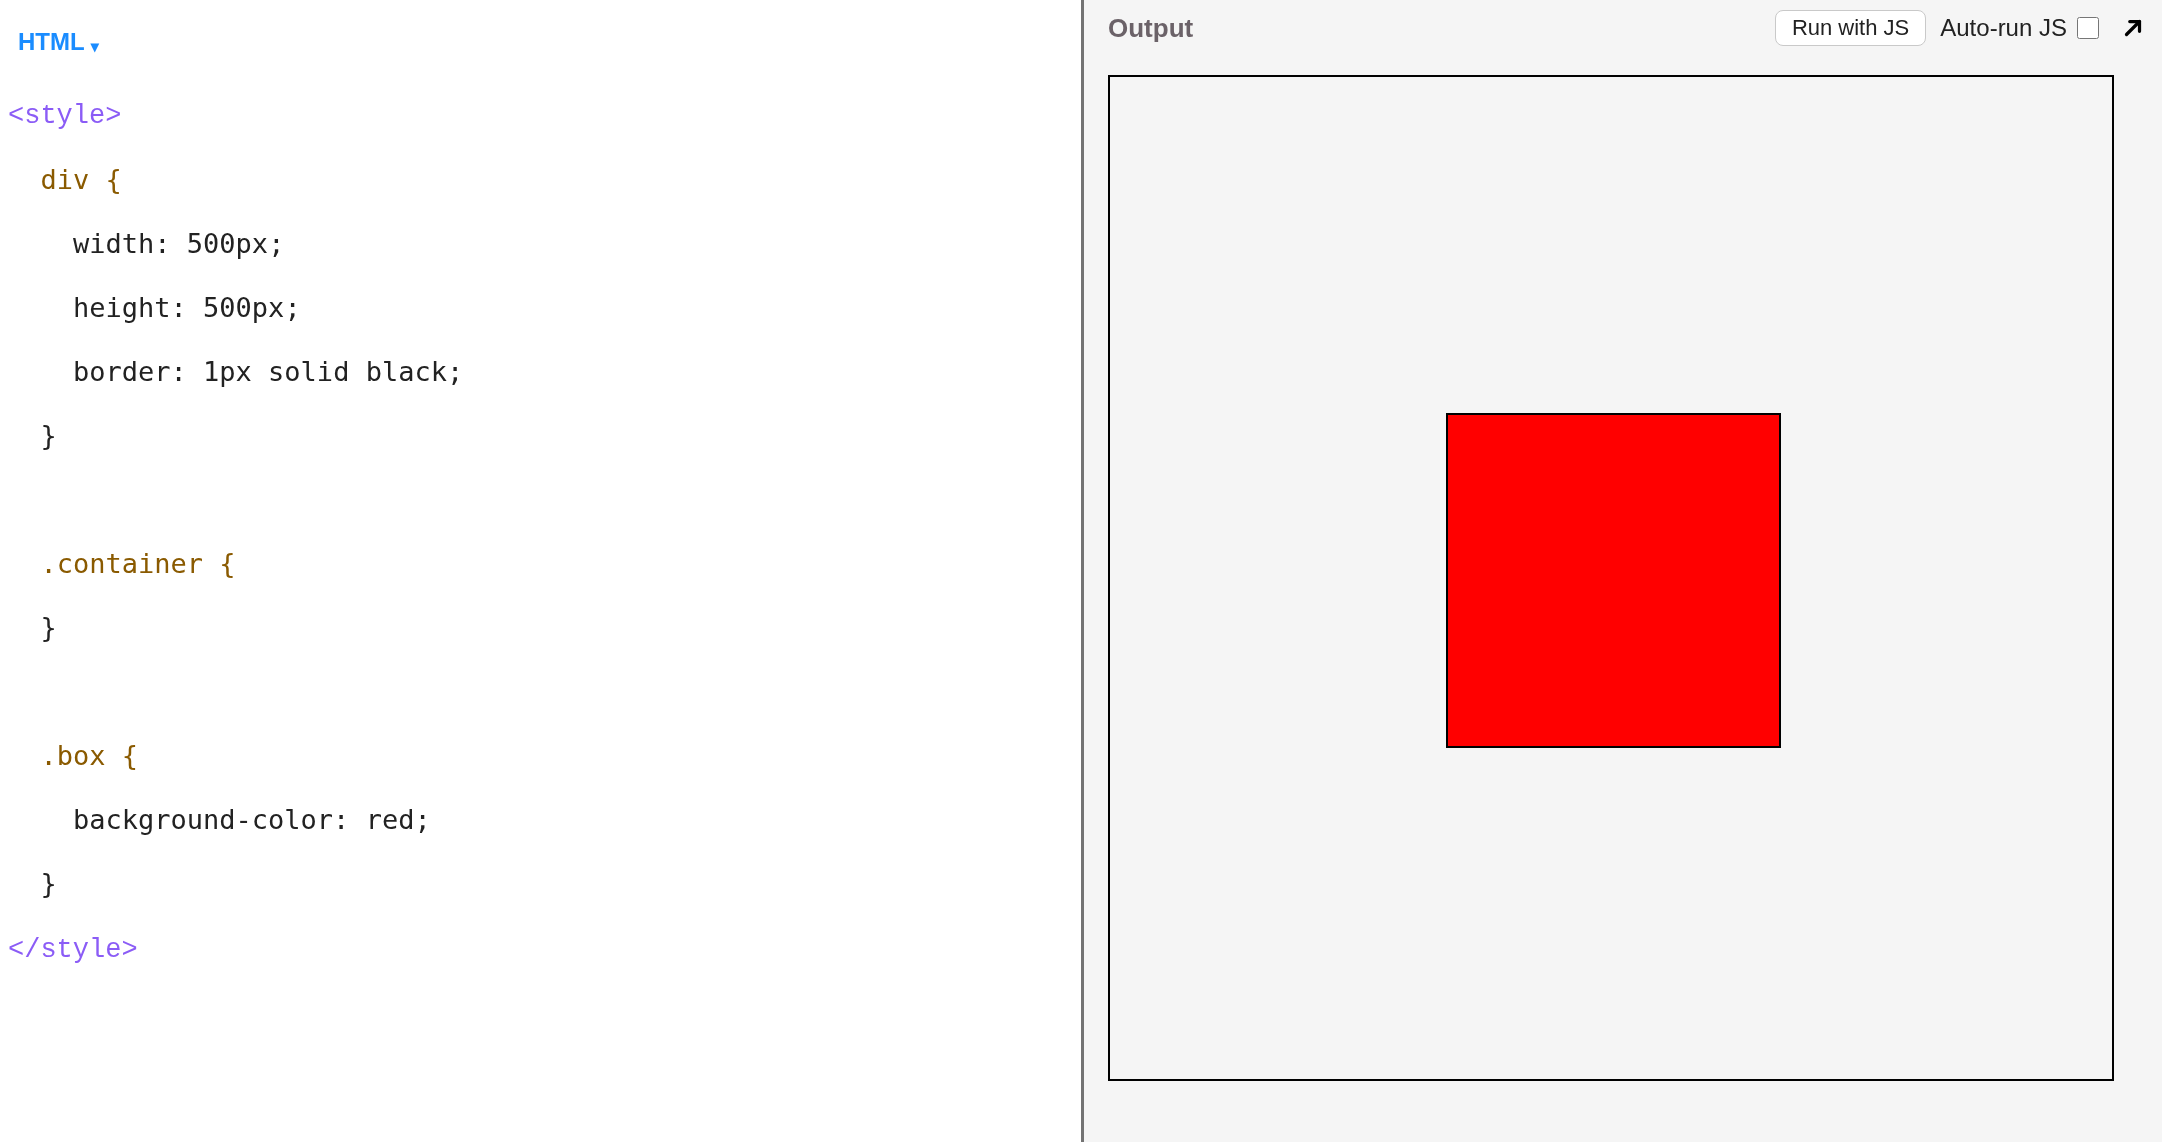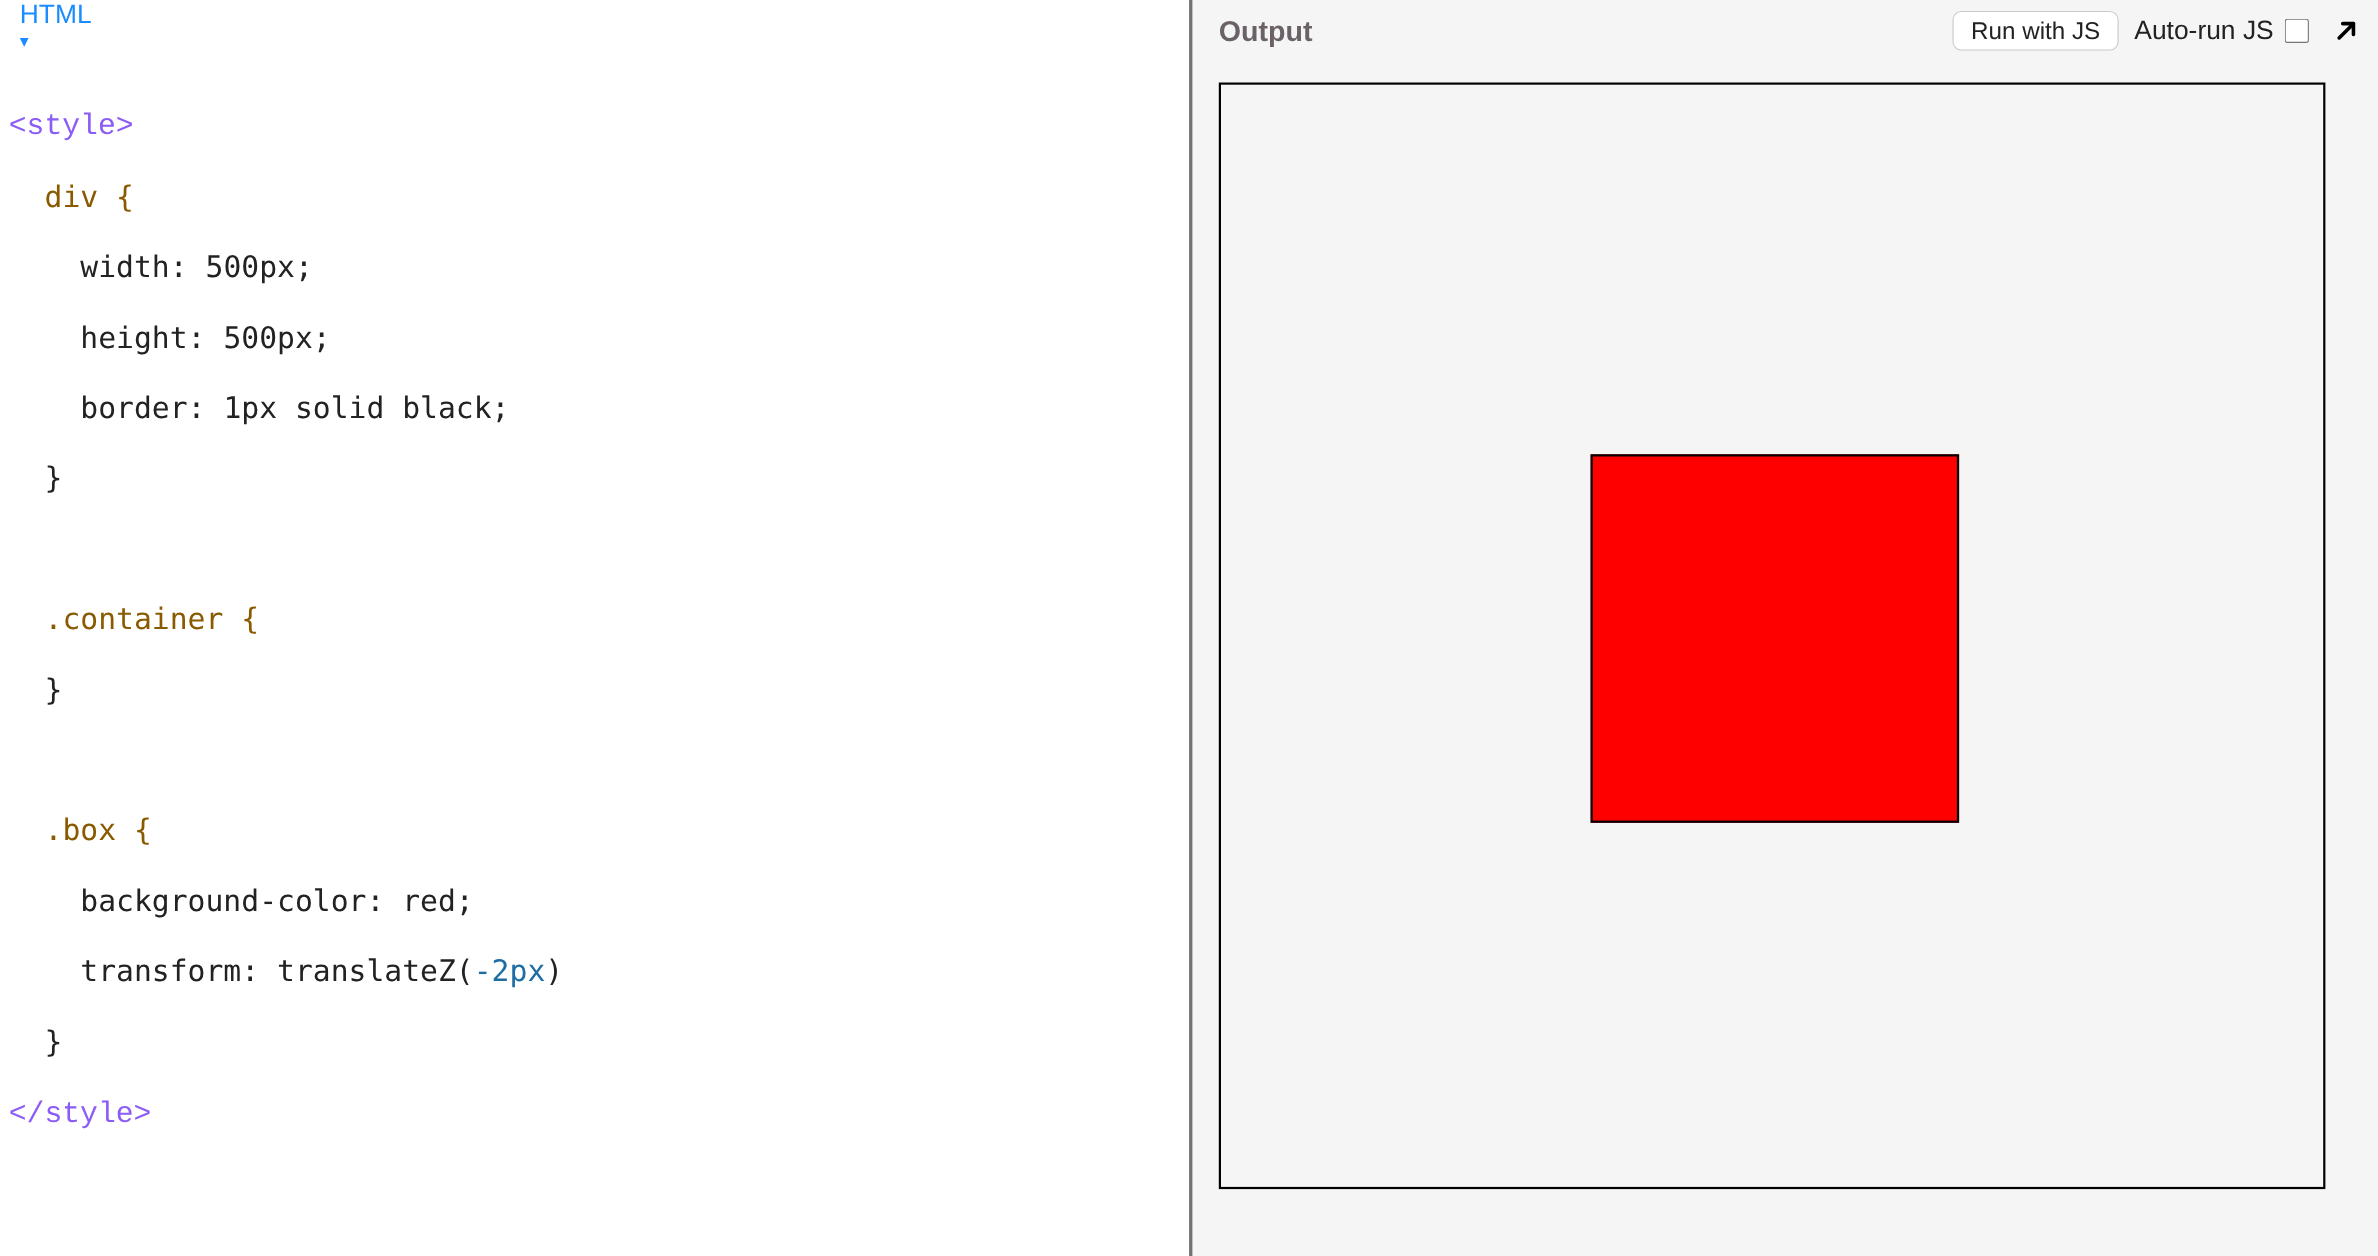--- a/index.html
+++ b/index.html
@@ -23,26 +23,25 @@
   .right-pane {
     width: 1081px;
     height: 100%;
     background: #f5f5f5;
     position: relative;
     border-left: 3px solid #737373;
   }
   .pane-header {
     height: 56px;
     display: flex;
-    align-items: flex-start;
+    align-items: flex-end;
     padding: 0 18px;
     font-size: 24px;
     color: #1a8cff;
-    font-weight: 400;
-    flex-direction: column;
+    font-weight: 700;
   }
   .pane-header .lang-label { margin-right: 6px; }
   .chevron { font-size: 16px; color: #1a8cff; }
   .editor {
     padding: 10px 4px 0 8px;
     font-family: "SFMono-Regular", Menlo, Monaco, Consolas, monospace;
     font-size: 27px;
     line-height: 32px;
     white-space: pre;
     color: #222;
@@ -137,21 +136,20 @@
 <div class="row"><span class="c-prop">    width</span><span class="c-punct">:</span><span class="c-val"> 500px</span><span class="c-punct">;</span></div>
 <div class="row"><span class="c-prop">    height</span><span class="c-punct">:</span><span class="c-val"> 500px</span><span class="c-punct">;</span></div>
 <div class="row"><span class="c-prop">    border</span><span class="c-punct">:</span><span class="c-val"> 1px solid black</span><span class="c-punct">;</span></div>
 <div class="row"><span class="c-bracket">  }</span></div>
 <div class="row"><span></span></div>
 <div class="row"><span class="c-sel">  .container {</span></div>
 <div class="row"><span class="c-bracket">  }</span></div>
 <div class="row"><span></span></div>
 <div class="row"><span class="c-sel">  .box {</span></div>
 <div class="row"><span class="c-prop">    background-color</span><span class="c-punct">:</span><span class="c-val"> red</span><span class="c-punct">;</span></div>
-<div class="row"><span class="c-prop">    transform</span><span class="c-punct">:</span><span class="c-val"> translateZ(</span><span class="c-num">-2px</span><span class="c-val">)</span></div>
 <div class="row"><span class="c-bracket">  }</span></div>
 <div class="row"><span class="c-tag">&lt;/style&gt;</span></div>
 
 
 
 
 
     </div>
   </div>
 

